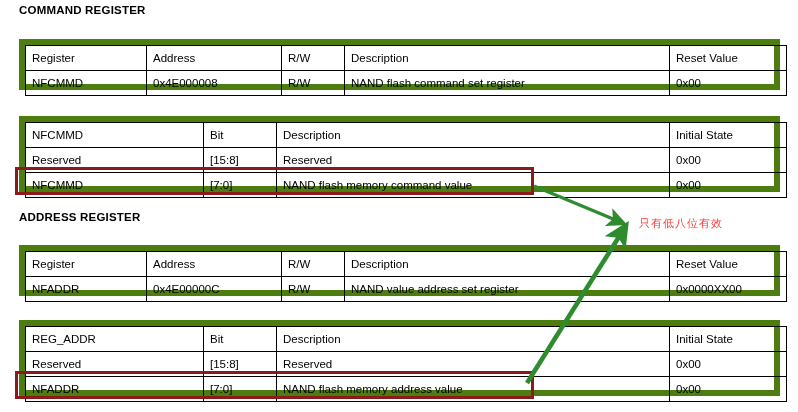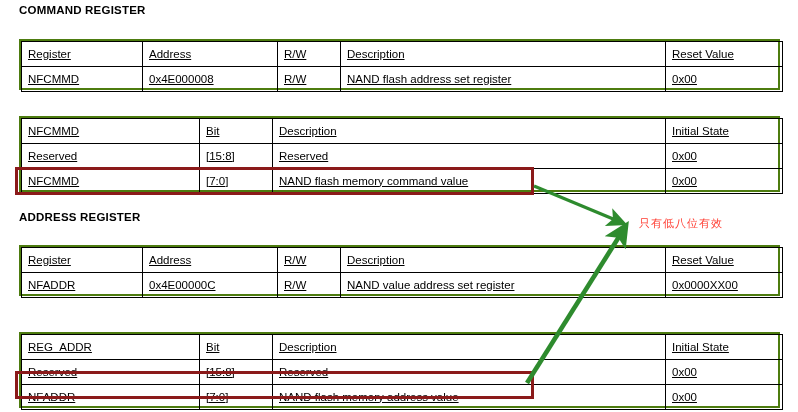--- a/index.html
+++ b/index.html
@@ -24,24 +24,23 @@
   .section-title {
     position: absolute;
     font-size: 11.5px;
     font-weight: bold;
     letter-spacing: 0.2px;
     white-space: nowrap;
     color: #000;
   }
   .tbl-wrap {
     position: absolute;
-    border: 2px solid #4d7c0f;
+    border: 6px solid #4d7c0f;
     box-sizing: border-box;
     background: #fff;
-    text-decoration: underline;
   }
   .tbl-wrap table {
     position: static;
     width: 100%;
     height: 100%;
     border-collapse: collapse;
     table-layout: fixed;
   }
   .tbl-wrap table td {
     border: 1px solid #000;
@@ -93,21 +92,21 @@
           <td class="c">Register</td>
           <td class="c">Address</td>
           <td class="c">R/W</td>
           <td class="c">Description</td>
           <td class="c">Reset Value</td>
         </tr>
         <tr style="height:25px;">
           <td class="c">NFCMMD</td>
           <td class="c">0x4E000008</td>
           <td class="c">R/W</td>
-          <td class="l">NAND flash address set register</td>
+          <td class="l">NAND flash command set register</td>
           <td class="c">0x00</td>
         </tr>
       </tbody>
     </table>
   </div>
 
   <div class="tbl-wrap" style="left:19px; top:116px; width:761px; height:76px;">
     <table>
       <colgroup>
         <col style="width:178px">
@@ -163,21 +162,21 @@
           <td class="c">NFADDR</td>
           <td class="c">0x4E00000C</td>
           <td class="c">R/W</td>
           <td class="l">NAND value address set register</td>
           <td class="c">0x0000XX00</td>
         </tr>
       </tbody>
     </table>
   </div>
 
-  <div class="tbl-wrap" style="left:19px; top:332px; width:761px; height:76px;">
+  <div class="tbl-wrap" style="left:19px; top:320px; width:761px; height:76px;">
     <table>
       <colgroup>
         <col style="width:178px">
           <col style="width:73px">
         <col style="width:393px">
           <col style="width:117px">
       </colgroup>
       <tbody>
         <tr class="hdr" style="height:25px;">
           <td class="c">REG_ADDR</td>

